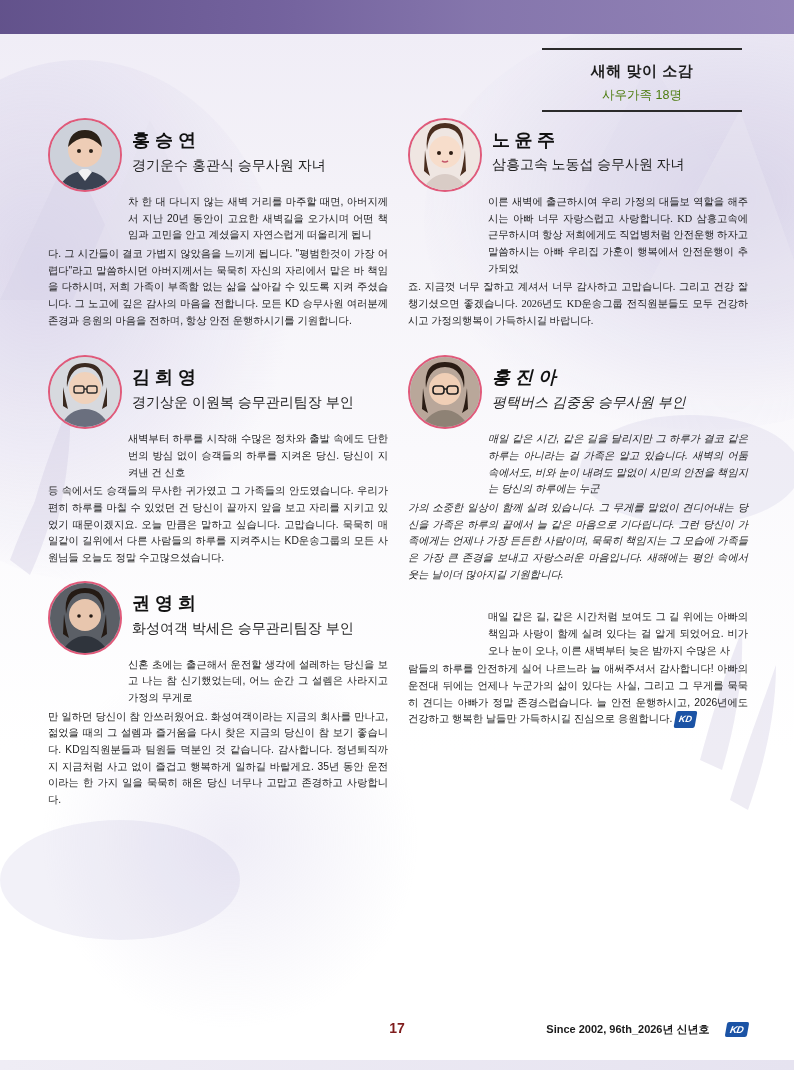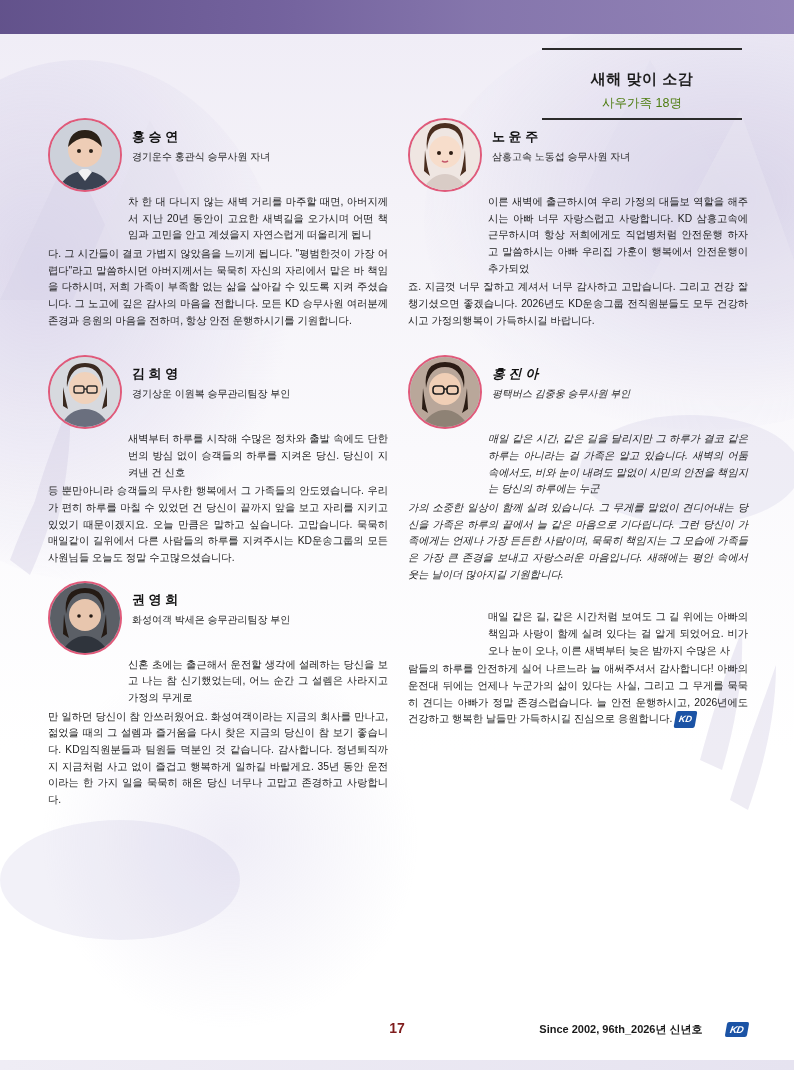--- a/index.html
+++ b/index.html
@@ -62,21 +62,21 @@
   .header {
     position: absolute;
     z-index: 5;
     top: 48px;
     right: 52px;
     width: 200px;
     text-align: center;
     padding-bottom: 6px;
     border-top: 2.5px solid #2b2b2b;
     border-bottom: 2.5px solid #2b2b2b;
-    padding-top: 20px;
+    padding-top: 12px;
   }
   .header-title {
     font-size: 15px;
     font-weight: bold;
     letter-spacing: .5px;
     color: #1c1c1c;
     margin-bottom: 6px;
   }
   .header-sub {
     font-size: 12.5px;
@@ -116,27 +116,27 @@
     border: 2px solid #e05a7a;
     overflow: hidden;
     position: relative;
     background: #cfd3dc;
   }
   .avatar svg { display:block; width:100%; height:100%; }
   .who {
     padding-top: 10px;
   }
   .who-name {
-    font-size: 13px;
+    font-size: 18px;
     font-weight: bold;
     color: #111;
     margin-bottom: 4px;
   }
   .who-role {
-    font-size: 10px;
+    font-size: 14px;
     color: #222;
     line-height: 1.35;
   }
   .entry-body {
     font-size: 10.3px;
     line-height: 1.62;
     color: #1b1b1b;
     text-align: justify;
     margin-top: 2px;
   }
@@ -163,21 +163,21 @@
     font-size: 14px;
     font-weight: bold;
     color: #7f1d1d;
   }
   .footer-right {
     position: absolute;
     right: 46px;
     top: 2px;
     display: flex;
     align-items: center;
-    gap: 23px;
+    gap: 16px;
     font-size: 11px;
     font-weight: bold;
     color: #1a1a1a;
   }
   .kd-logo {
     display: inline-block;
     background: #1b53a5;
     color: #fff;
     font-size: 10px;
     font-weight: bold;
@@ -281,21 +281,21 @@
             <rect x="37" y="29" width="10" height="7" rx="2" fill="none" stroke="#2b2b2b" stroke-width="1.4"></rect>
             <line x1="34" y1="32" x2="37" y2="32" stroke="#2b2b2b" stroke-width="1.4"></line>
           </svg>
         </div>
         <div class="who">
           <div class="who-name">김 희 영</div>
           <div class="who-role">경기상운 이원복 승무관리팀장 부인</div>
         </div>
       </div>
       <div class="entry-body body-top">새벽부터 하루를 시작해 수많은 정차와 출발 속에도 단한번의 방심 없이 승객들의 하루를 지켜온 당신. 당신이 지켜낸 건 신호</div>
-      <div class="entry-body body-rest">등 뿐만아니라 승객들의 무사한 행복에서 그 가족들의 안도였습니다. 우리가 편히 하루를 마칠 수 있었던 건 당신이 끝까지 앞을 보고 자리를 지키고 있었기 때문이겠지요. 오늘 만큼은 말하고 싶습니다. 고맙습니다. 묵묵히 매일같이 길위에서 다른 사람들의 하루를 지켜주시는 KD운송그룹의 모든 사원님들 오늘도 정말 수고많으셨습니다.</div>
+      <div class="entry-body body-rest">등 속에서도 승객들의 무사한 귀가였고 그 가족들의 안도였습니다. 우리가 편히 하루를 마칠 수 있었던 건 당신이 끝까지 앞을 보고 자리를 지키고 있었기 때문이겠지요. 오늘 만큼은 말하고 싶습니다. 고맙습니다. 묵묵히 매일같이 길위에서 다른 사람들의 하루를 지켜주시는 KD운송그룹의 모든 사원님들 오늘도 정말 수고많으셨습니다.</div>
     </div>
 
     <div class="entry">
       <div class="entry-head">
         <div class="avatar">
           <svg viewBox="0 0 70 70">
             <rect width="70" height="70" fill="#5b5f66"></rect>
             <circle cx="35" cy="32" r="16" fill="#e8c6ae"></circle>
             <path d="M16 31 q3 -21 19 -21 q16 0 19 21 q3 -26 -19 -26 q-22 0 -19 26z" fill="#241a14"></path>
             <path d="M14 31 q2 16 5 24 l-6 -4z" fill="#241a14"></path>
@@ -311,21 +311,21 @@
         </div>
       </div>
       <div class="entry-body body-top">신혼 초에는 출근해서 운전할 생각에 설레하는 당신을 보고 나는 참 신기했었는데, 어느 순간 그 설렘은 사라지고 가정의 무게로</div>
       <div class="entry-body body-rest">만 일하던 당신이 참 안쓰러웠어요. 화성여객이라는 지금의 회사를 만나고, 젊었을 때의 그 설렘과 즐거움을 다시 찾은 지금의 당신이 참 보기 좋습니다. KD임직원분들과 팀원들 덕분인 것 같습니다. 감사합니다. 정년퇴직까지 지금처럼 사고 없이 즐겁고 행복하게 일하길 바랄게요. 35년 동안 운전이라는 한 가지 일을 묵묵히 해온 당신 너무나 고맙고 존경하고 사랑합니다.</div>
     </div>
 
   </div>
 
   <div class="col col-right">
 
-    <div class="entry" style="margin-bottom:26px;">
+    <div class="entry" style="margin-bottom:26px;font-family:Liberation Serif, serif;">
       <div class="entry-head">
         <div class="avatar">
           <svg viewBox="0 0 70 70">
             <rect width="70" height="70" fill="#efe6e2"></rect>
             <circle cx="35" cy="32" r="16" fill="#f7ddcb"></circle>
             <path d="M17 30 q2 -22 18 -22 q16 0 18 22 q3 -27 -18 -27 q-21 0 -18 27z" fill="#4a2e1f"></path>
             <path d="M15 30 q2 18 5 26 l-6 -5z" fill="#4a2e1f"></path>
             <path d="M55 30 q-2 18 -5 26 l6 -5z" fill="#4a2e1f"></path>
             <path d="M12 70 q10 -16 23 -16 q13 0 23 16z" fill="#d9ccc6"></path>
             <circle cx="29" cy="33" r="2" fill="#2e1d14"></circle>

